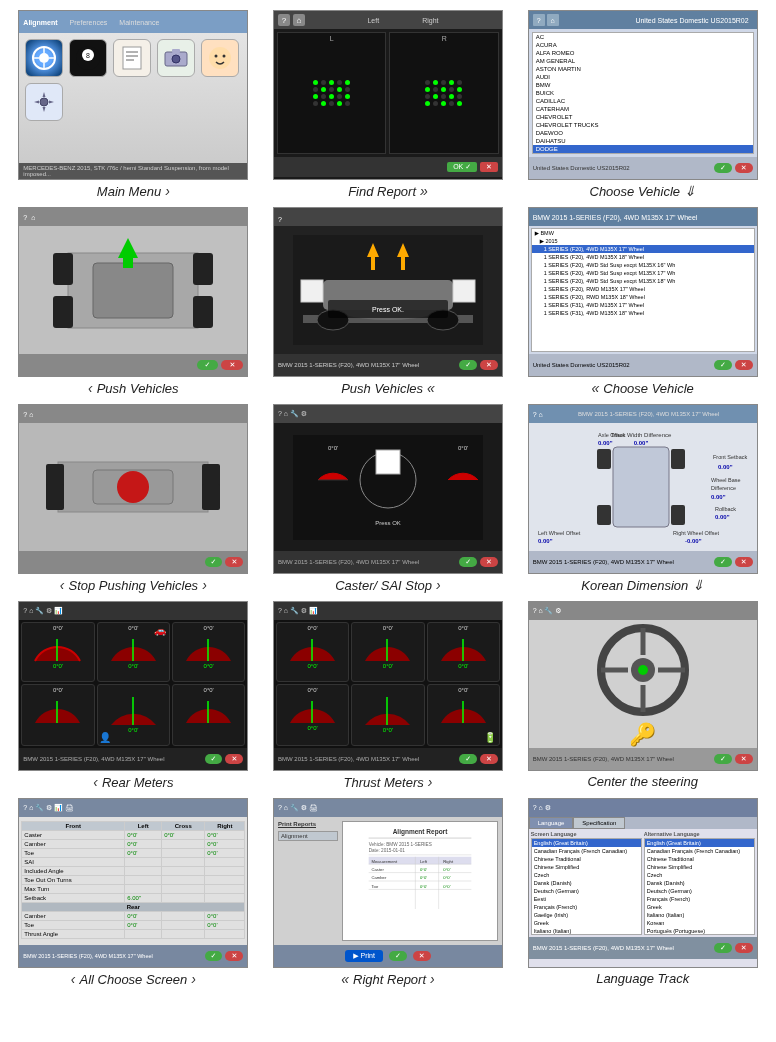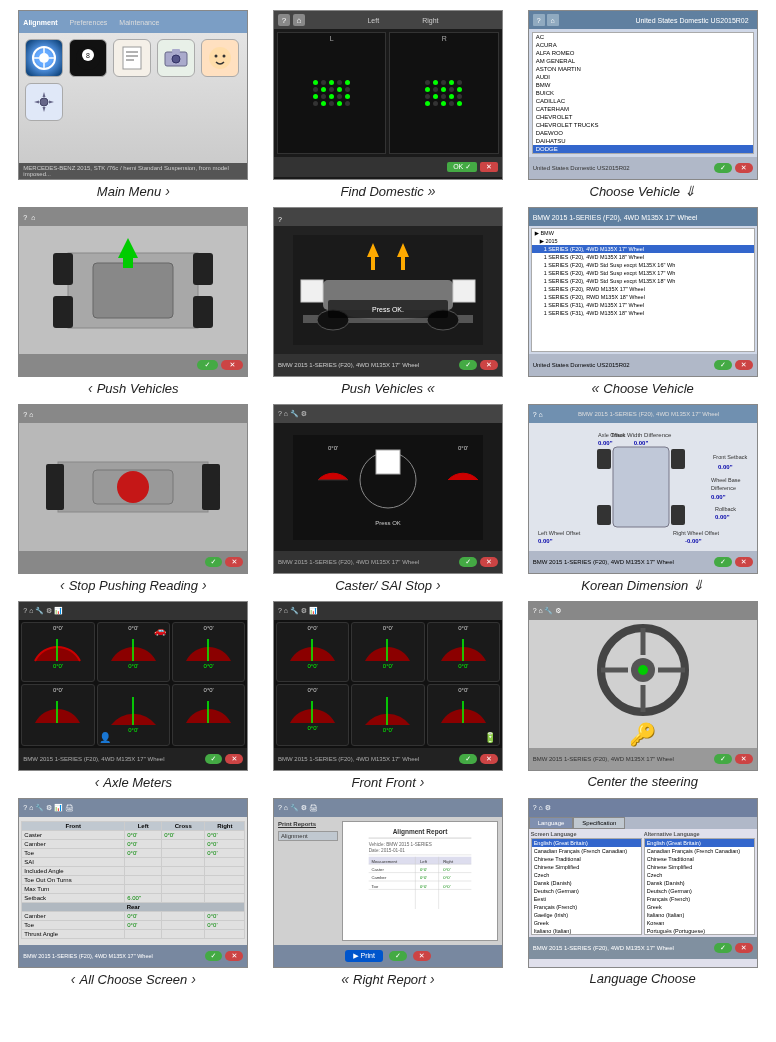--- a/index.html
+++ b/index.html
@@ -294,21 +294,21 @@
             </div>
           </div>
         </div>
         <div class="fc-bottom">
           <div class="btn-ok">OK ✓</div>
           <div class="btn-cancel">✕</div>
         </div>
       </div>
     </div>
     <div class="caption-row">
-      <span>Find Domestic</span>
+      <span>Find Report</span>
       <span class="dbl-arrow">»</span>
     </div>
   </div>
 
   <div class="cell">
     <div class="screen choose-vehicle-screen">
       <div class="cv-header">
         <div class="cv-icon">?</div>
         <div class="cv-icon">⌂</div>
         <div style="flex:1"></div>
@@ -479,21 +479,21 @@
           <circle cx="95" cy="55" r="16" fill="#cc0000" opacity="0.85"></circle>
         </svg>
       </div>
       <div style="background:#888;height:22px;display:flex;align-items:center;justify-content:flex-end;padding:0 4px;gap:3px;">
         <div class="btn-green">✓</div>
         <div class="btn-red">✕</div>
       </div>
     </div>
     <div class="caption-row">
       <span class="arrow-icon">‹</span>
-      <span>Stop Pushing Reading</span>
+      <span>Stop Pushing Vehicles</span>
       <span class="arrow-icon">›</span>
     </div>
   </div>
 
   <div class="cell">
     <div class="screen cs-screen" style="background:#1a1a1a;">
       <div style="background:#444;height:18px;display:flex;align-items:center;padding:0 4px;gap:2px;">
         <span style="font-size:7px;color:#ccc">? ⌂ 🔧 ⚙</span>
       </div>
       <div style="background:#1a1a1a;height:calc(100% - 40px);display:flex;align-items:center;justify-content:center;position:relative;">
@@ -644,21 +644,21 @@
       <div style="background:#222;height:22px;display:flex;align-items:center;justify-content:space-between;padding:0 4px;font-size:6px;color:#aaa;">
         <span>BMW 2015 1-SERIES (F20), 4WD M135X 17" Wheel</span>
         <div style="display:flex;gap:3px">
           <div class="btn-green">✓</div>
           <div class="btn-red">✕</div>
         </div>
       </div>
     </div>
     <div class="caption-row">
       <span class="arrow-icon">‹</span>
-      <span>Axle Meters</span>
+      <span>Rear Meters</span>
     </div>
   </div>
 
   <div class="cell">
     <div class="screen meters-screen" style="background:#111;">
       <div class="ms-header">
         <span style="font-size:7px;color:#ccc">? ⌂ 🔧 ⚙ 📊</span>
       </div>
       <div style="background:#111;height:calc(100% - 40px);display:grid;grid-template-columns:repeat(3,1fr);gap:2px;padding:2px;">
         <div style="background:#1a1a1a;border:1px solid #333;border-radius:3px;display:flex;flex-direction:column;align-items:center;padding:2px;">
@@ -712,21 +712,21 @@
       </div>
       <div style="background:#222;height:22px;display:flex;align-items:center;justify-content:space-between;padding:0 4px;font-size:6px;color:#aaa;">
         <span>BMW 2015 1-SERIES (F20), 4WD M135X 17" Wheel</span>
         <div style="display:flex;gap:3px">
           <div class="btn-green">✓</div>
           <div class="btn-red">✕</div>
         </div>
       </div>
     </div>
     <div class="caption-row">
-      <span>Front Front</span>
+      <span>Thrust Meters</span>
       <span class="arrow-icon">›</span>
     </div>
   </div>
 
   <div class="cell">
     <div class="screen steer-screen" style="background:#d0d0d0;">
       <div style="background:#888;height:18px;display:flex;align-items:center;padding:0 4px;gap:2px;">
         <span style="font-size:7px;color:#fff">? ⌂ 🔧 ⚙</span>
       </div>
       <div style="position:relative;height:calc(100% - 40px);display:flex;align-items:center;justify-content:center;flex-direction:column;gap:2px;">
@@ -963,17 +963,17 @@
       </div>
       <div style="background:#8090a0;height:22px;display:flex;align-items:center;justify-content:space-between;padding:0 4px;font-size:6px;color:#fff;">
         <span>BMW 2015 1-SERIES (F20), 4WD M135X 17" Wheel</span>
         <div style="display:flex;gap:3px">
           <div class="btn-green">✓</div>
           <div class="btn-red">✕</div>
         </div>
       </div>
     </div>
     <div class="caption-row">
-      <span>Language Choose</span>
+      <span>Language Track</span>
     </div>
   </div>
 
 </div>
 
 </body></html>

